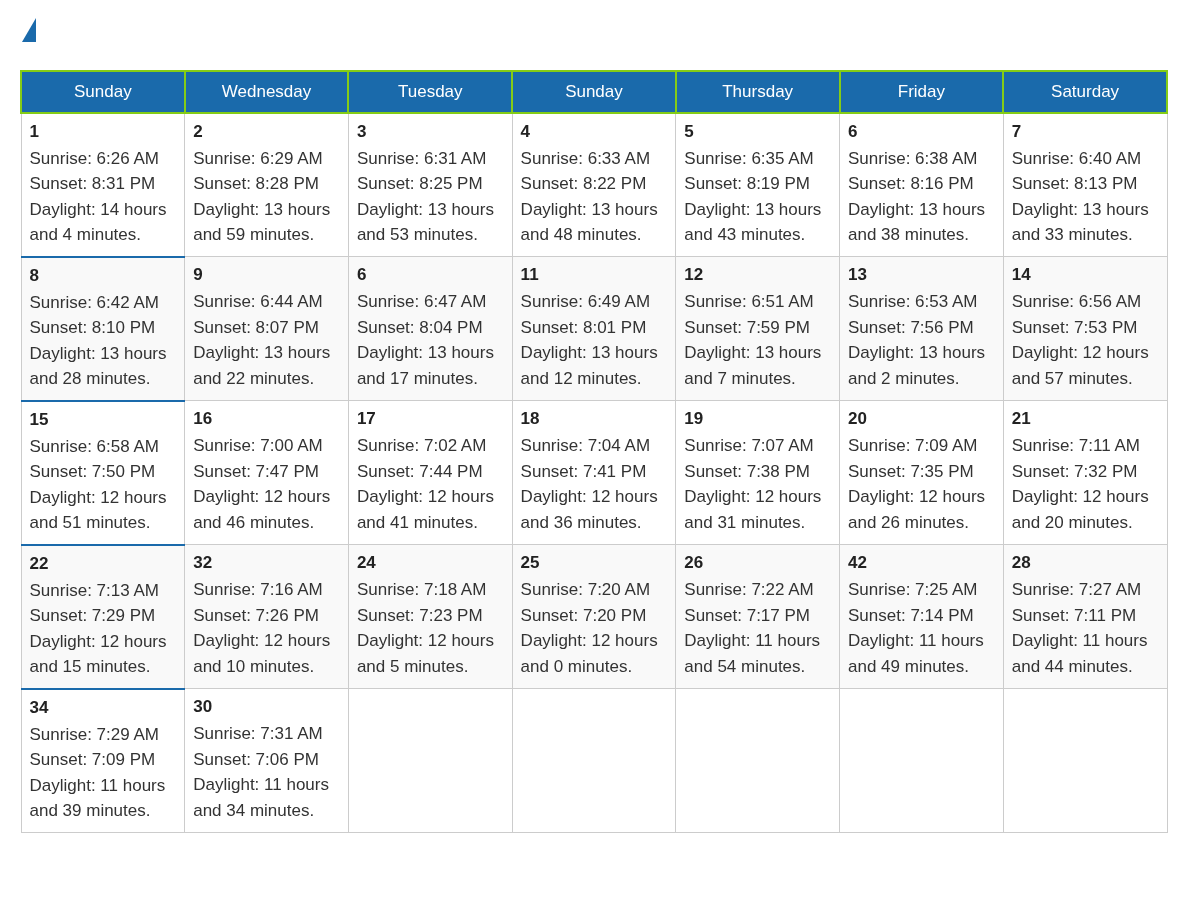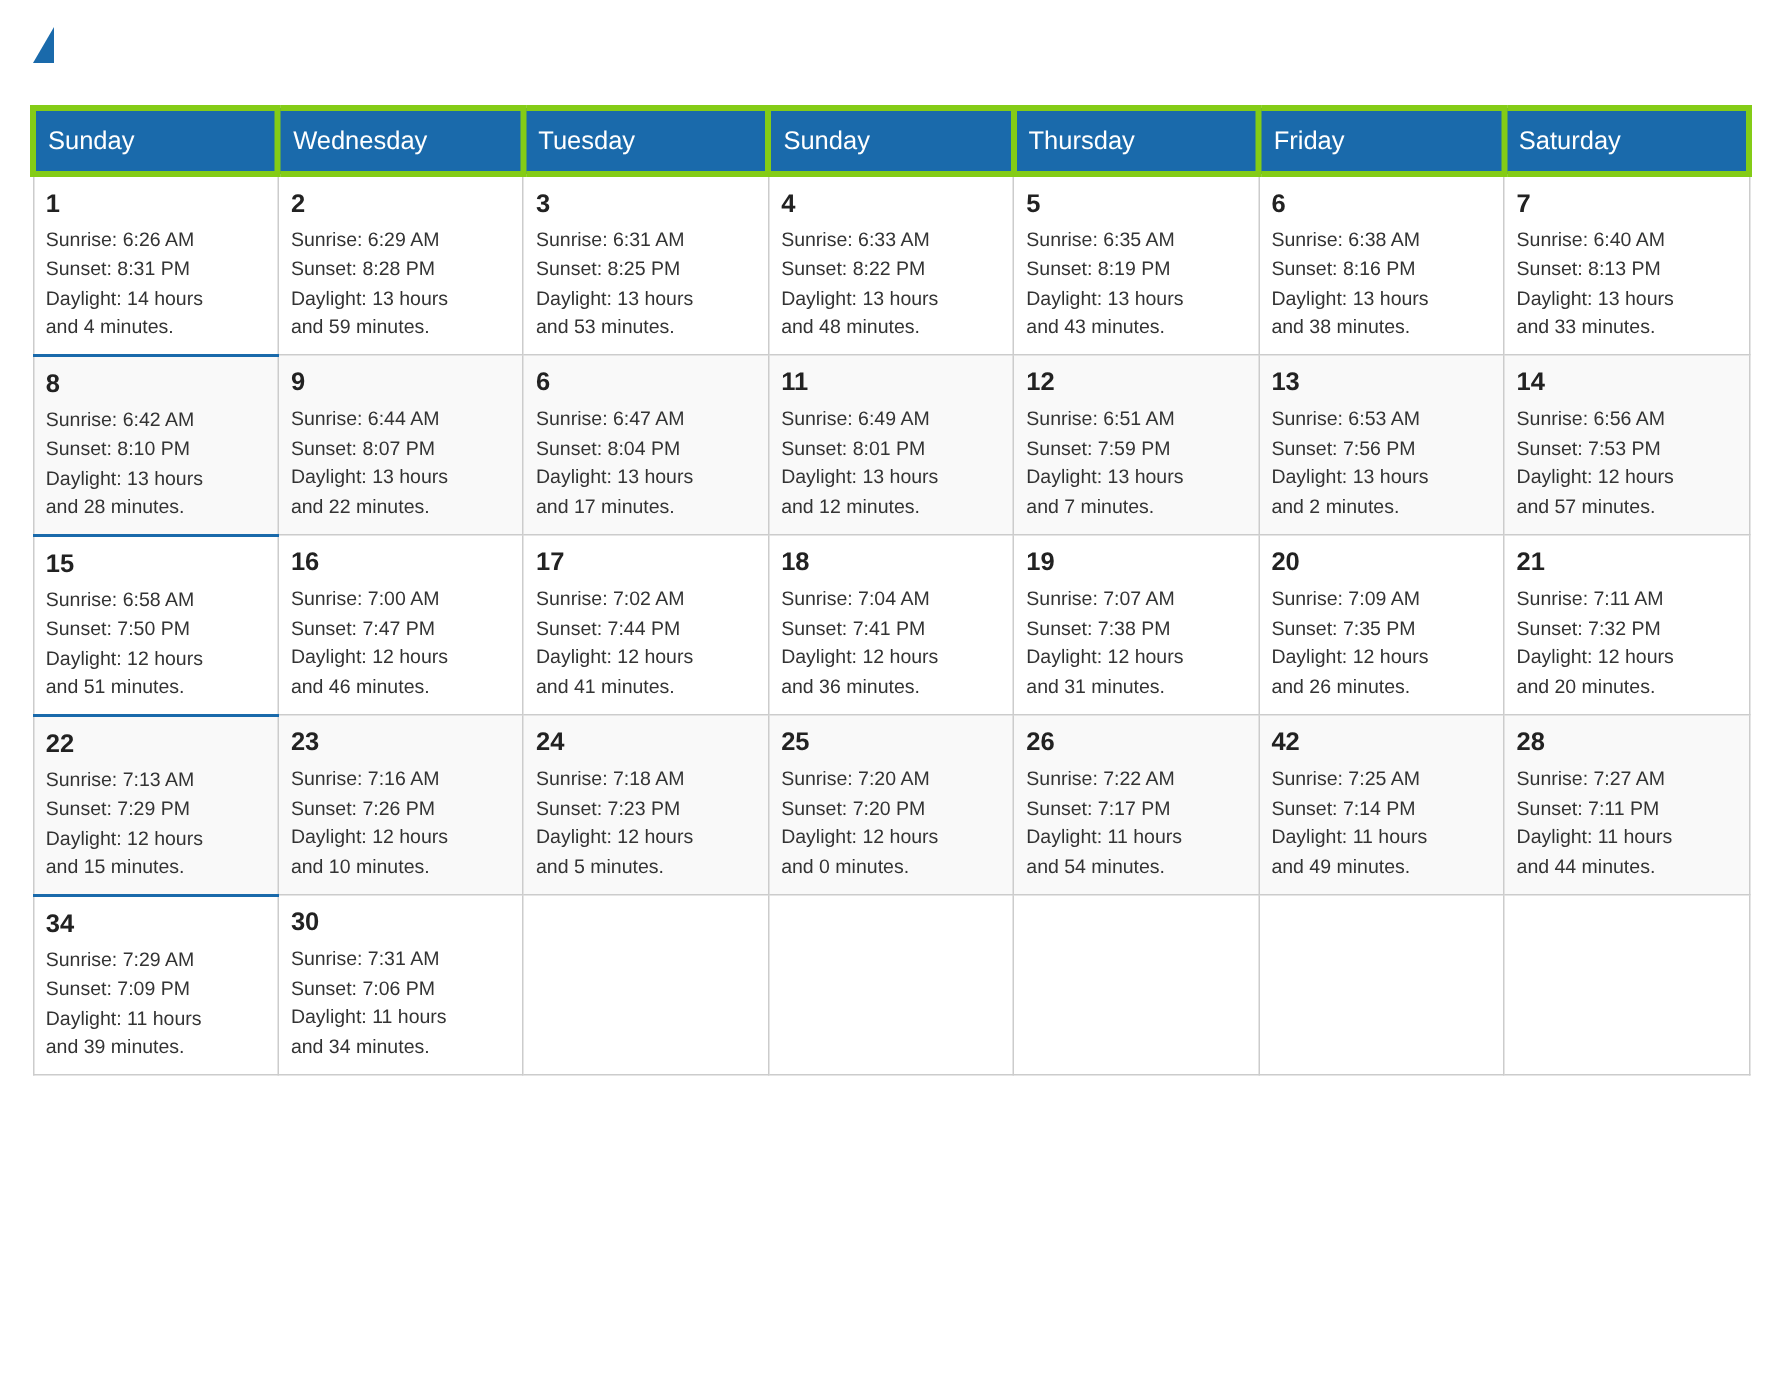--- a/index.html
+++ b/index.html
@@ -58,22 +58,22 @@
       width: 100%;
       border-collapse: collapse;
       border: 1px solid #aaa;
     }
     .calendar thead tr th {
       background: #1a6aab;
       color: #fff;
       padding: 10px 8px;
       font-size: 17px;
       font-weight: normal;
-      text-align: left;
-      border: 4px solid #84cc16;
+      text-align: center;
+      border: 2px solid #84cc16;
     }
     .calendar tbody tr td {
       vertical-align: top;
       border: 1px solid #ccc;
       padding: 8px;
       min-width: 140px;
       min-height: 110px;
     }
     .calendar tbody tr:nth-child(even) td {
       background: #f9f9f9;
@@ -81,21 +81,21 @@
     .calendar tbody tr:nth-child(odd) td {
       background: #ffffff;
     }
     .day-number {
       font-size: 17px;
       font-weight: bold;
       color: #222;
       margin-bottom: 4px;
     }
     .day-info {
-      font-size: 13px;
+      font-size: 17px;
       color: #333;
       line-height: 1.5;
     }
     .empty-cell {
       background: #fff !important;
     }
     
     .calendar tbody tr td {
       border-top: 2px solid #1a6aab;
     }
@@ -224,21 +224,21 @@
           <div class="day-number">21</div>
           <div class="day-info">Sunrise: 7:11 AM<br>Sunset: 7:32 PM<br>Daylight: 12 hours<br>and 20 minutes.</div>
         </td>
       </tr>
       <tr>
         <td>
           <div class="day-number">22</div>
           <div class="day-info">Sunrise: 7:13 AM<br>Sunset: 7:29 PM<br>Daylight: 12 hours<br>and 15 minutes.</div>
         </td>
         <td>
-          <div class="day-number">23</div>
+          <div class="day-number">32</div>
           <div class="day-info">Sunrise: 7:16 AM<br>Sunset: 7:26 PM<br>Daylight: 12 hours<br>and 10 minutes.</div>
         </td>
         <td>
           <div class="day-number">24</div>
           <div class="day-info">Sunrise: 7:18 AM<br>Sunset: 7:23 PM<br>Daylight: 12 hours<br>and 5 minutes.</div>
         </td>
         <td>
           <div class="day-number">25</div>
           <div class="day-info">Sunrise: 7:20 AM<br>Sunset: 7:20 PM<br>Daylight: 12 hours<br>and 0 minutes.</div>
         </td>

